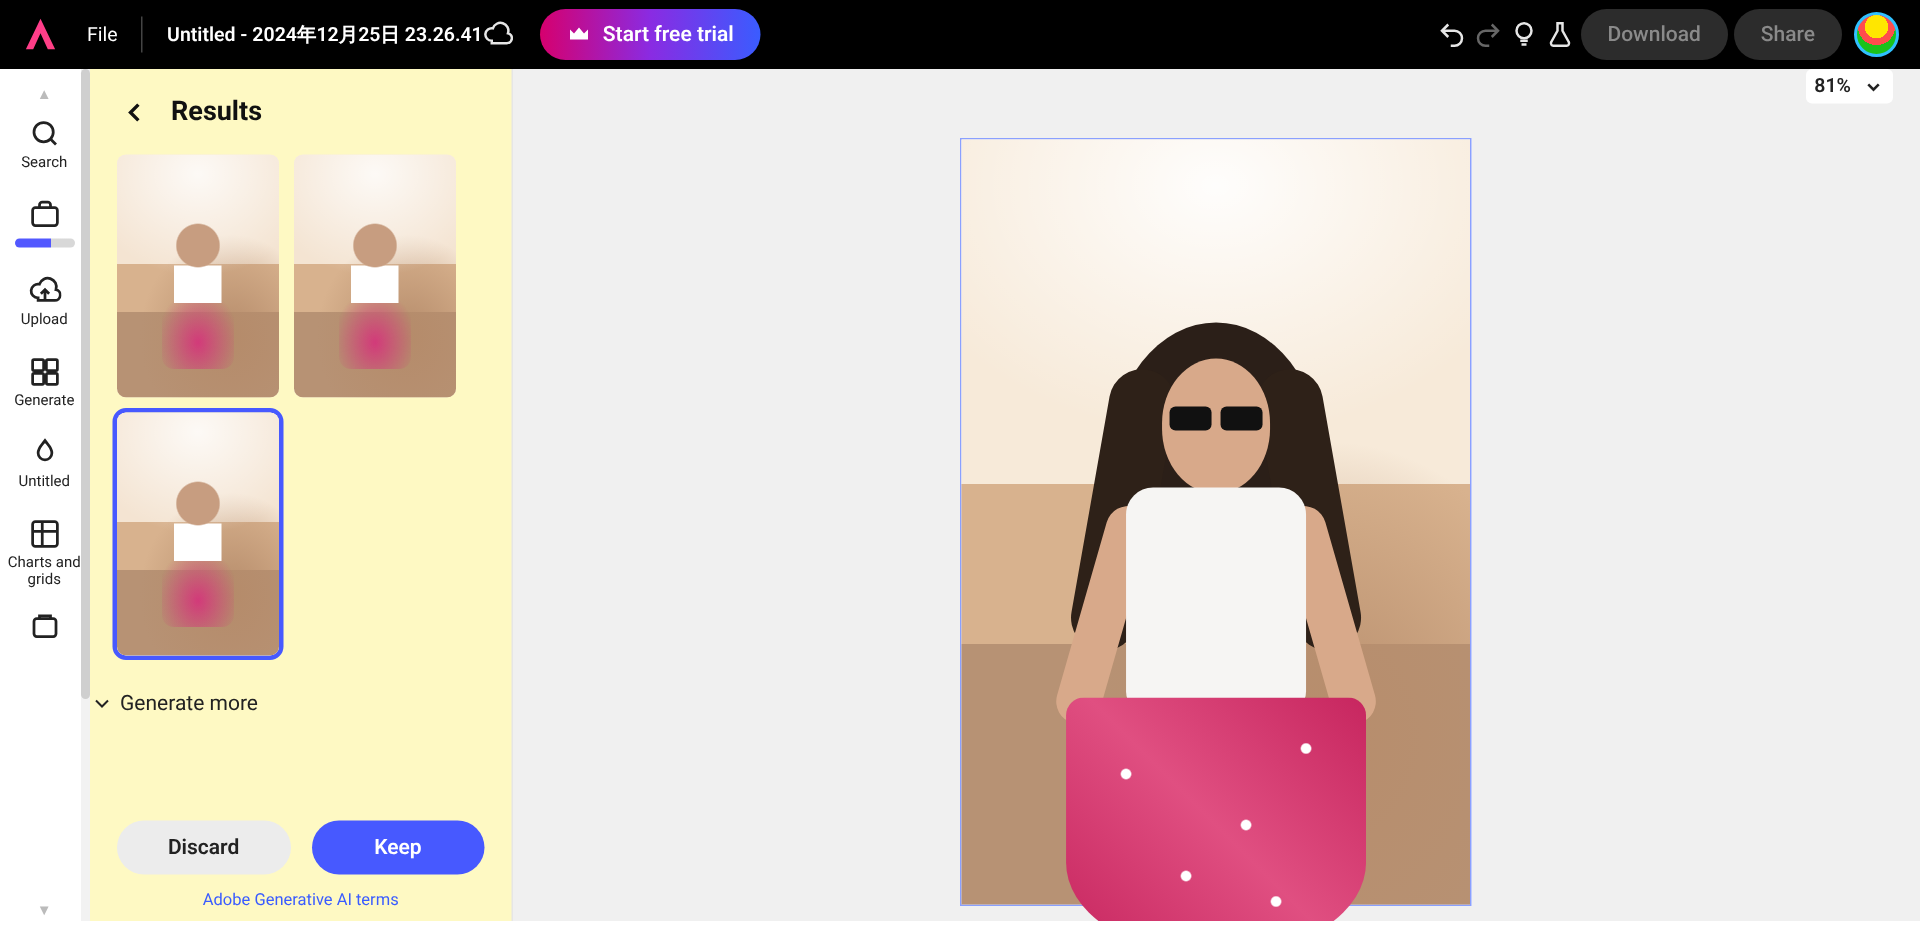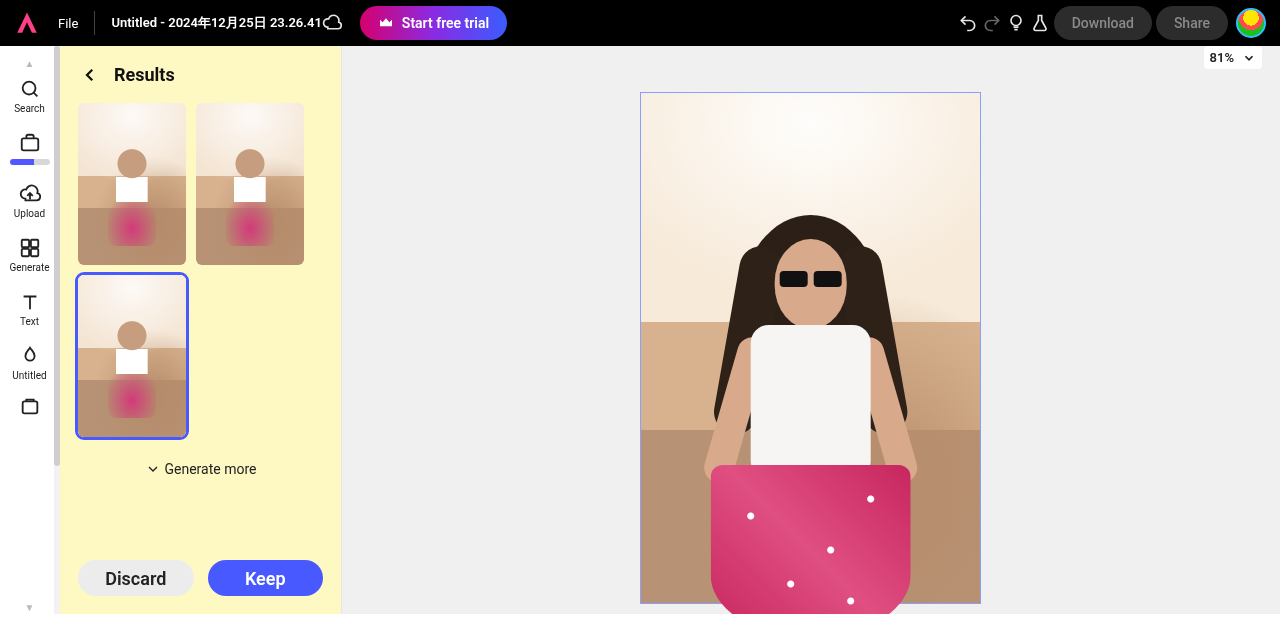--- a/index.html
+++ b/index.html
@@ -37,25 +37,25 @@
   .thumb-img::before{content:"";position:absolute;inset:0;background:
     radial-gradient(ellipse 120% 70% at 50% 8%,rgba(255,255,255,.8),transparent 60%),
     radial-gradient(ellipse 80% 60% at 70% 75%,#b58b6a,transparent 70%),
     linear-gradient(to top,#b79274 0 35%,#d8b28e 35% 55%,#f4e4d2 55% 100%)}
   .thumb-img::after{content:"";position:absolute;left:28%;top:28%;width:44%;height:60%;
     background:
       radial-gradient(circle 14px at 50% 16%,#c79d80 0 14px,transparent 15px),
       linear-gradient(#fff,#fff) center 40%/66% 26% no-repeat,
       radial-gradient(ellipse 80% 50% at 50% 82%,#d23a7a,transparent 72%);
     border-radius:8px}
-  .gen-more{display:flex;align-items:center;justify-content:center;gap:4px;padding:14px 0;cursor:pointer}
+  .gen-more{display:flex;align-items:center;justify-content:flex-start;gap:4px;padding:14px 0;cursor:pointer}
   .gen-more span{font-size:14px;color:#222}
   .panel-footer{margin-top:auto;padding:16px 18px 8px}
   .btn-row{display:flex;gap:14px;margin-bottom:10px}
-  .btn{flex:1;height:36px;border-radius:18px;border:none;font-size:18px;font-weight:600;cursor:pointer}
+  .btn{flex:1;height:36px;border-radius:18px;border:none;font-size:14px;font-weight:600;cursor:pointer}
   .btn-secondary{background:#ececec;color:#222}
   .btn-primary{background:#4759ff;color:#fff}
   .terms{text-align:center;font-size:11px;color:#3a5cff;cursor:pointer}
   .canvas-wrap{flex:1;background:#f0f0f0;position:relative;overflow:hidden}
   .zoom{position:absolute;top:0;right:18px;display:flex;align-items:center;gap:8px;font-size:13px;font-weight:600;color:#222;cursor:pointer;background:#fff;padding:4px 6px;border-radius:4px}
   .canvas{position:absolute;left:298px;top:46px;width:341px;height:512px;border:1px solid #8aa0ff;background:#fff}
   .canvas .big-img{position:absolute;inset:0;background:
     radial-gradient(ellipse 120% 60% at 50% 6%,rgba(255,255,255,.92),transparent 55%),
     radial-gradient(ellipse 70% 55% at 72% 78%,#b78d6c,transparent 70%),
     linear-gradient(to top,#b79274 0 34%,#d8b28e 34% 55%,#f7ead9 55% 100%)}
@@ -171,29 +171,30 @@
       <svg viewBox="0 0 24 24" fill="none" stroke="#222" stroke-width="2">
           <rect x="3" y="3" width="8" height="8" rx="1"></rect>
           <rect x="13" y="3" width="8" height="8" rx="1"></rect>
           <rect x="3" y="13" width="8" height="8" rx="1"></rect>
           <rect x="13" y="13" width="8" height="8" rx="1"></rect>
         </svg>
       <div class="ri-label">Generate</div>
     </div>
     <div class="rail-item">
       <svg viewBox="0 0 24 24" fill="none" stroke="#222" stroke-width="2">
-          <path d="M5 6h14M12 6v14"></path>
-        </svg>
-      <div class="ri-label">Text</div>
-    </div>
-    <div class="rail-item">
-      <svg viewBox="0 0 24 24" fill="none" stroke="#222" stroke-width="2">
           <path d="M12 3c2 3 5 5 5 9a5 5 0 0 1-10 0c0-4 3-6 5-9z"></path>
         </svg>
       <div class="ri-label">Untitled</div>
+    </div>
+    <div class="rail-item">
+      <svg viewBox="0 0 24 24" fill="none" stroke="#222" stroke-width="2">
+          <rect x="3" y="3" width="18" height="18" rx="2"></rect>
+          <path d="M3 10h18M10 3v18"></path>
+        </svg>
+      <div class="ri-label" style="text-align:center;line-height:1.1">Charts and grids</div>
     </div>
     <div class="rail-item" style="padding:4px 0 0">
       <svg viewBox="0 0 24 24" fill="none" stroke="#222" stroke-width="2" width="22" height="22">
           <rect x="4" y="7" width="16" height="13" rx="2"></rect>
           <path d="M8 7V5h8v2"></path>
         </svg>
     </div>
     <div class="rail-scroll-arrow" style="margin-top:auto">▼</div>
   </div>
 
@@ -225,20 +226,21 @@
         <svg viewBox="0 0 24 24" width="16" height="16" fill="none" stroke="#222" stroke-width="2">
             <path d="M6 9l6 6 6-6"></path>
           </svg>
         <span>Generate more</span>
       </div>
       <div class="panel-footer">
         <div class="btn-row">
           <button class="btn btn-secondary">Discard</button>
           <button class="btn btn-primary">Keep</button>
         </div>
+        <div class="terms">Adobe Generative AI terms</div>
       </div>
     </div>
   </div>
 
   <div class="canvas-wrap">
     <div class="zoom">
       <span>81%</span>
       <svg viewBox="0 0 24 24" width="14" height="14" fill="none" stroke="#222" stroke-width="3">
           <path d="M6 9l6 6 6-6"></path>
         </svg>

